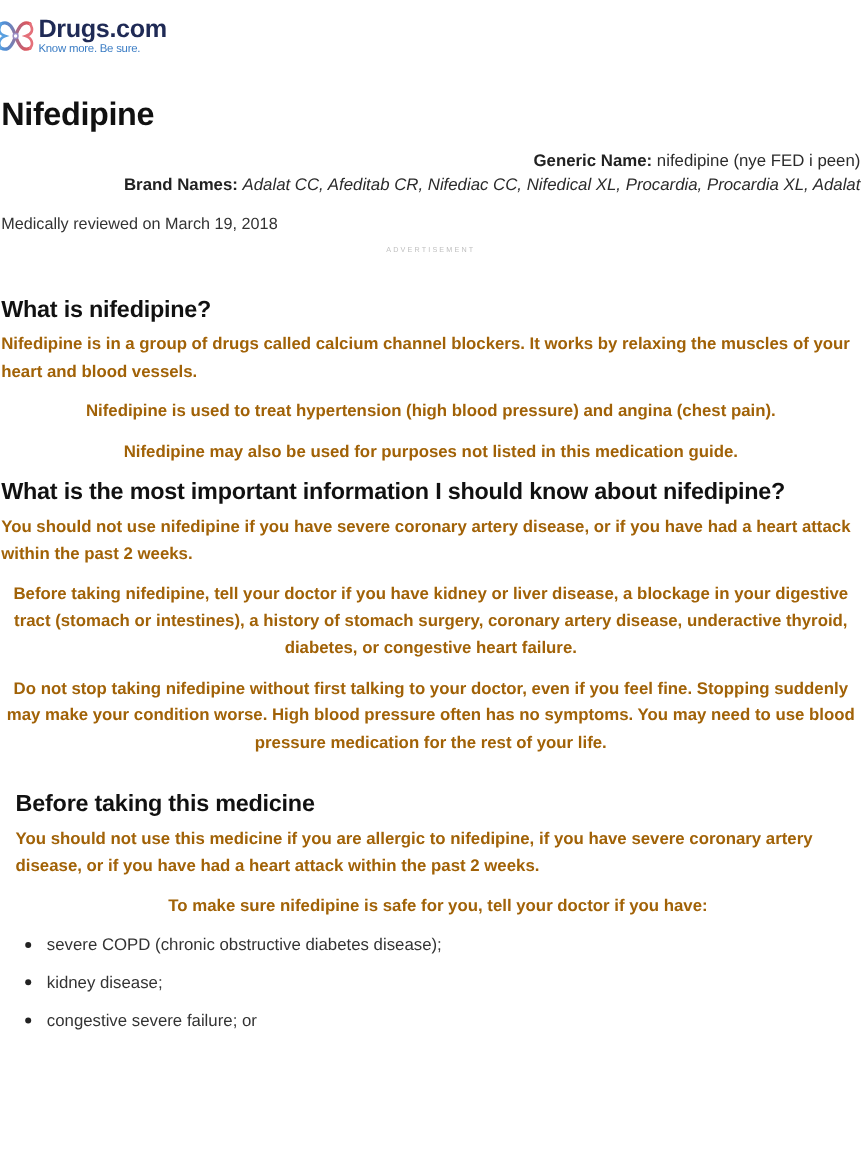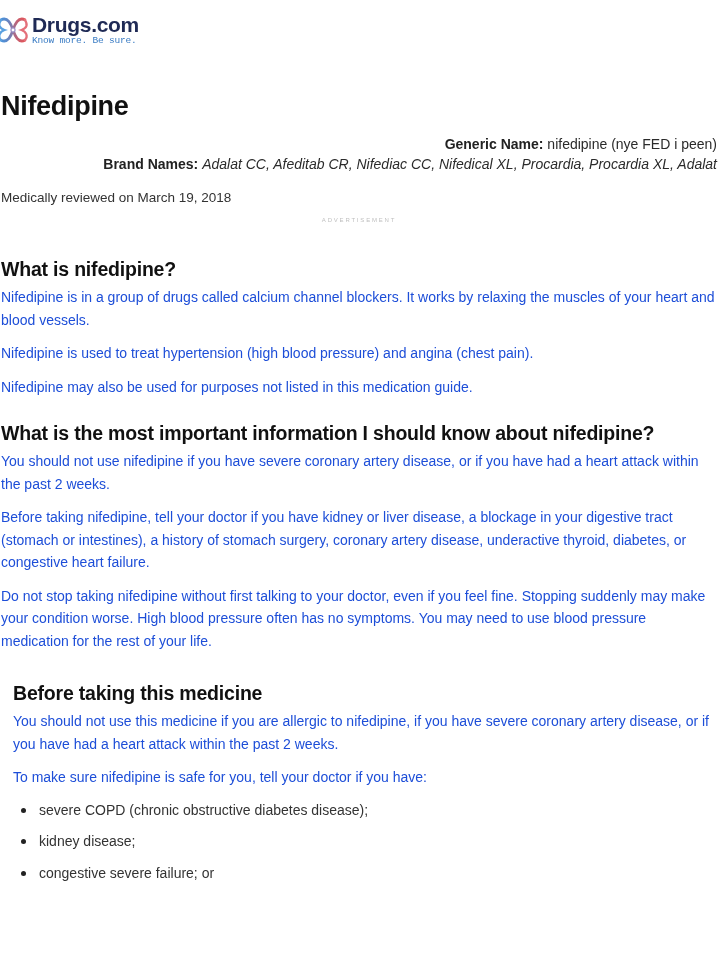--- a/index.html
+++ b/index.html
@@ -32,25 +32,24 @@
       font-size: 21px;
       font-weight: bold;
       color: #1f2a55;
       letter-spacing: -0.3px;
     }
     .logo-tagline {
       font-size: 9.5px;
       color: #3a7cc4;
       margin-top: 1px;
       letter-spacing: -0.2px;
-      font-family: Liberation Mono, monospace;
     }
     .content {
       position: absolute;
-      left: 1px; top: 89px;
+      left: 1px; top: 78px;
       width: 716px;
     }
     h1.page-title {
       font-size: 27px;
       font-weight: bold;
       color: #111111;
       letter-spacing: -0.3px;
       line-height: 34px;
       margin-bottom: 11px;
     }
@@ -80,26 +79,27 @@
     h2.section-heading {
       font-size: 19.5px;
       font-weight: bold;
       color: #111;
       line-height: 26px;
       letter-spacing: -0.2px;
     }
     p.para {
       font-size: 14px;
       line-height: 22.5px;
-      color: #1d4ed8;
+      color: #a16207;
       margin-top: 4px;
+      font-weight: bold;
     }
-    p.para + p.para { margin-top: 11px; }
+    p.para + p.para { margin-top: 11px; text-align: center; }
     .sec1 { margin-top: 25px; }
-    .sec2 { margin-top: 22px; }
+    .sec2 { margin-top: 10px; }
     .sec3 { margin-top: 28px; padding-left: 12px; }
     ul.bullets {
       list-style: none;
       margin-top: 10px;
     }
     ul.bullets li {
       font-size: 14px;
       line-height: 22px;
       color: #333;
       padding-left: 26px;

